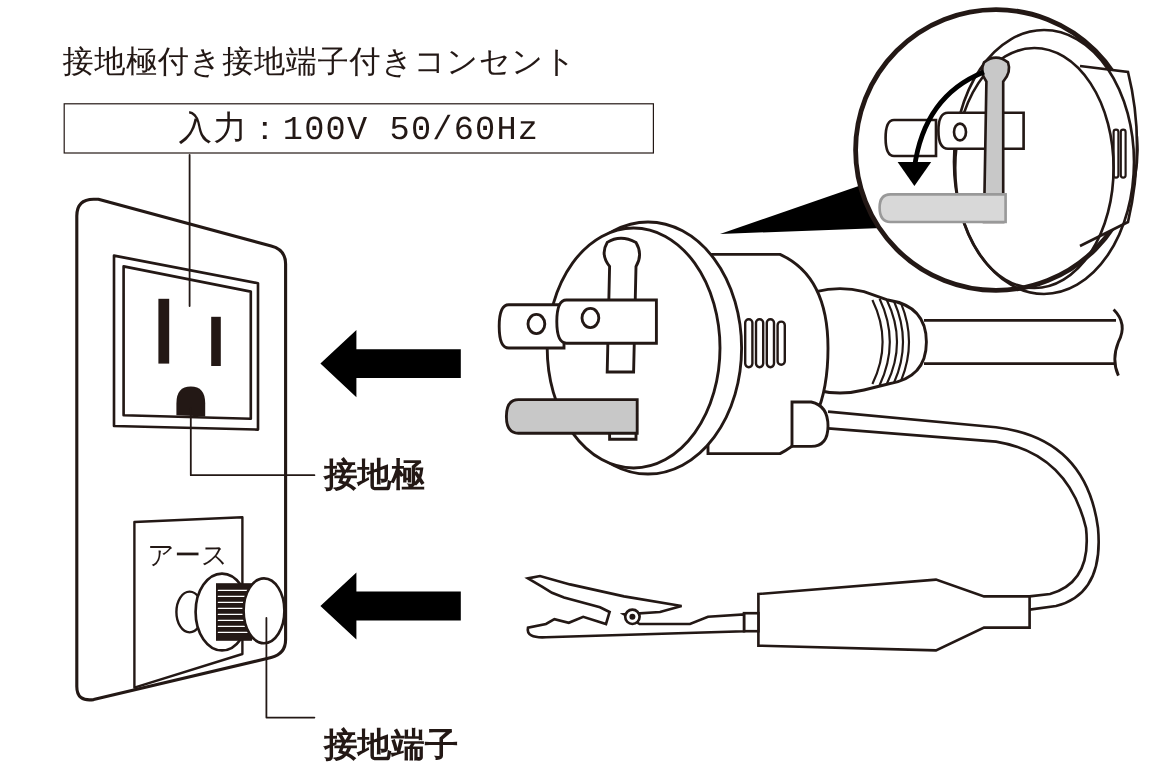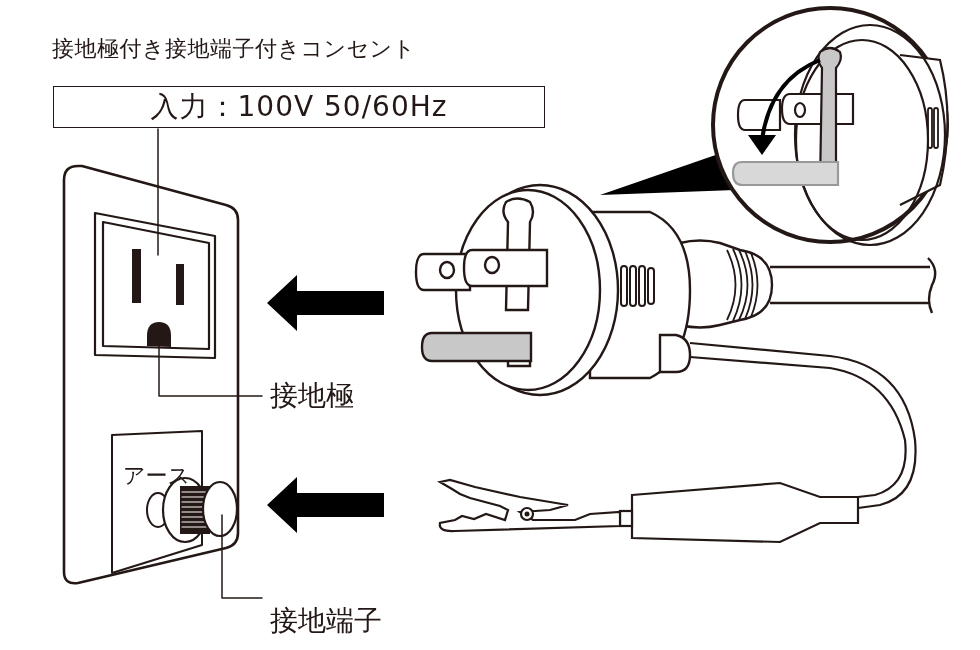--- a/index.html
+++ b/index.html
@@ -1,20 +1,20 @@
 <!DOCTYPE html>
 <html><head>
 <meta charset="utf-8">
 <style>
   html, body { margin: 0; padding: 0; background: #ffffff; }
   body { width: 980px; height: 650px; position: relative; overflow: hidden; font-family: "DejaVu Sans", sans-serif; }
-  .title { position: absolute; left: 52px; top: 34px; font-size: 22px; color: #231815; letter-spacing: 0.5px; white-space: nowrap; }
-  .spec-box { position: absolute; left: 53px; top: 86px; width: 492px; height: 42px; border: 1.6px solid #231815; box-sizing: border-box; display: flex; align-items: center; justify-content: center; font-size: 28px; color: #231815; letter-spacing: 1px; }
-  .label { position: absolute; font-size: 28px; color: #231815; white-space: nowrap; }
-  .earth-tag { position: absolute; left: 123px; top: 448px; font-size: 22px; color: #231815; margin-top: 13px; }
+  .title { position: absolute; left: 52px; top: 34px; font-size: 26px; color: #231815; letter-spacing: 0.5px; white-space: nowrap; }
+  .spec-box { position: absolute; left: 53px; top: 86px; width: 492px; height: 42px; border: 1.6px solid #231815; box-sizing: border-box; display: flex; align-items: center; justify-content: center; font-size: 28px; color: #231815; letter-spacing: 1px; font-family: Liberation Mono, monospace; }
+  .label { position: absolute; font-size: 28px; color: #231815; white-space: nowrap; font-weight: bold; }
+  .earth-tag { position: absolute; left: 123px; top: 448px; font-size: 22px; color: #231815; }
   svg.art { position: absolute; left: 0; top: 0; }
 </style>
 </head>
 <body>
 
 <div class="title">接地極付き接地端子付きコンセント</div>
 <div class="spec-box">
   <span>入力：100V 50/60Hz</span>
 </div>
 

